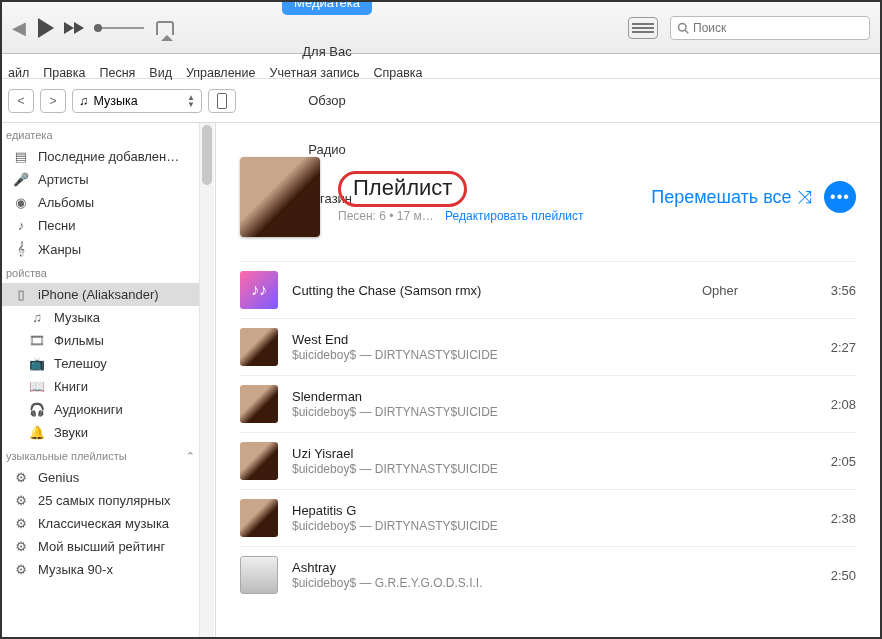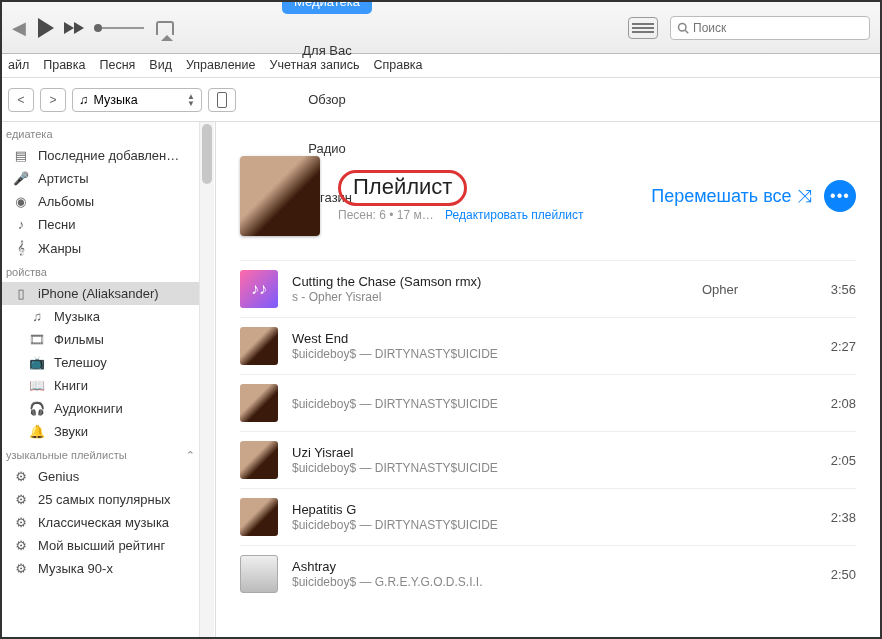--- a/index.html
+++ b/index.html
@@ -14,21 +14,21 @@
 .vol-line { width: 50px; height: 2px; background: #999; position: relative; }
 .vol-line::before { content:''; position:absolute; left:0; top:-3px; width:8px; height:8px; border-radius:50%; background:#666; }
 .airplay { width:18px; height:14px; border:2px solid #888; border-bottom:none; border-radius:3px 3px 0 0; position:relative; }
 .airplay::after { content:''; position:absolute; bottom:-6px; left:3px; border-left:6px solid transparent; border-right:6px solid transparent; border-bottom:6px solid #888; }
 .apple-logo { font-size: 24px; color: #666; margin-left: 120px; }
 .list-icon { margin-left:auto; width:30px; height:22px; border:1px solid #999; border-radius:4px; display:flex; flex-direction:column; justify-content:center; gap:2px; padding:3px; }
 .list-icon span { height:2px; background:#777; }
 .search-box { width: 200px; height: 24px; border: 1px solid #bbb; border-radius: 4px; display: flex; align-items: center; padding: 0 6px; gap: 4px; background:#fff; }
 .search-box svg { width:12px; height:12px; }
 .search-box input { border:none; outline:none; font-size:12px; flex:1; color:#888; }
-.menu-bar { height: 24px; background: #fff; border-bottom: 1px solid #ddd; display:flex; align-items:flex-end; padding: 5px 6px; gap: 14px; font-size: 12.5px; color:#333; }
+.menu-bar { height: 24px; background: #fff; border-bottom: 1px solid #ddd; display:flex; align-items:flex-start; padding: 12px 6px; gap: 14px; font-size: 12.5px; color:#333; }
 .menu-bar span { cursor:pointer; }
 .sub-toolbar { height: 44px; border-bottom:1px solid #ddd; display:flex; align-items:center; padding:0 6px; gap:6px; }
 .histbtn { width:26px; height:24px; border:1px solid #bbb; border-radius:4px; display:flex; align-items:center; justify-content:center; background:#fff; font-size:12px; color:#666; }
 .media-select { width:130px; height:24px; border:1px solid #bbb; border-radius:4px; background:#fff; display:flex; align-items:center; padding:0 6px; font-size:12.5px; gap:5px; }
 .media-select .chev { margin-left:auto; display:flex; flex-direction:column; font-size:8px; color:#666; line-height:7px; }
 .device-btn { width:28px; height:24px; border:1px solid #bbb; border-radius:4px; display:flex; align-items:center; justify-content:center; background:#fff; }
 .device-btn span { width:10px; height:16px; border:1.5px solid #666; border-radius:2px; }
 .nav-tabs { display:flex; gap:24px; margin-left:40px; font-size:13px; color:#333; align-items:center;flex-direction:column; }
 .nav-tabs .tab { padding:5px 12px; border-radius:5px; }
 .nav-tabs .tab.active { background:#3b99fc; color:#fff; }
@@ -224,37 +224,37 @@
           <span>⤨</span>
         </div>
         <div class="more-btn">•••</div>
       </div>
     </div>
     <div class="tracklist" id="tracklist">
         <div class="track">
           <div class="t-art music">♪♪</div>
           <div class="t-info">
             <div class="t-title">Cutting the Chase (Samson rmx)</div>
-            <div class="t-sub">s - Opher Yisrael</div>
           </div>
           <div class="t-col">Opher</div>
           <div class="t-dur">3:56</div>
         </div>
         <div class="track">
           <div class="t-art face"></div>
           <div class="t-info">
             <div class="t-title">West End</div>
             <div class="t-sub">$uicideboy$ — DIRTYNASTY$UICIDE</div>
           </div>
           <div class="t-col"></div>
           <div class="t-dur">2:27</div>
         </div>
         <div class="track">
           <div class="t-art face"></div>
           <div class="t-info">
+            <div class="t-title">Slenderman</div>
             <div class="t-sub">$uicideboy$ — DIRTYNASTY$UICIDE</div>
           </div>
           <div class="t-col"></div>
           <div class="t-dur">2:08</div>
         </div>
         <div class="track">
           <div class="t-art face"></div>
           <div class="t-info">
             <div class="t-title">Uzi Yisrael</div>
             <div class="t-sub">$uicideboy$ — DIRTYNASTY$UICIDE</div>

